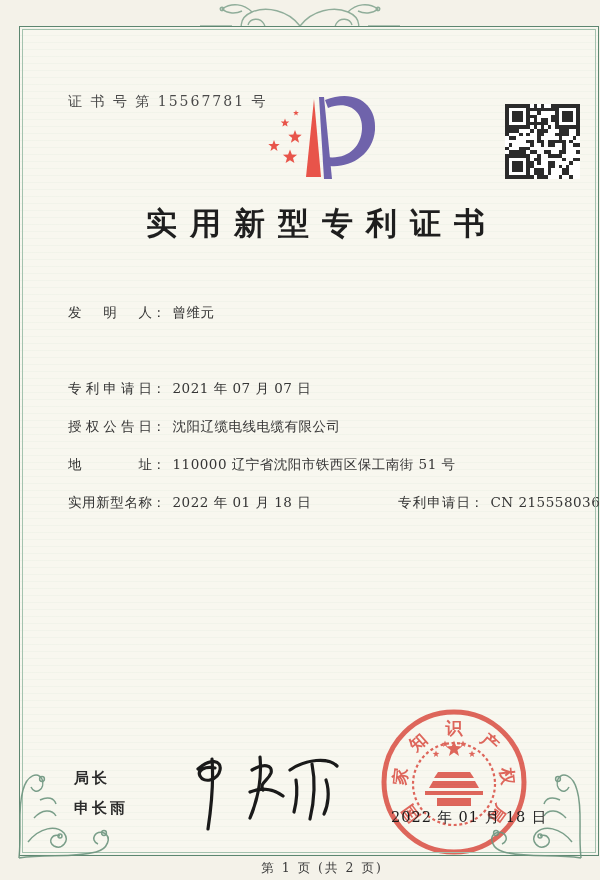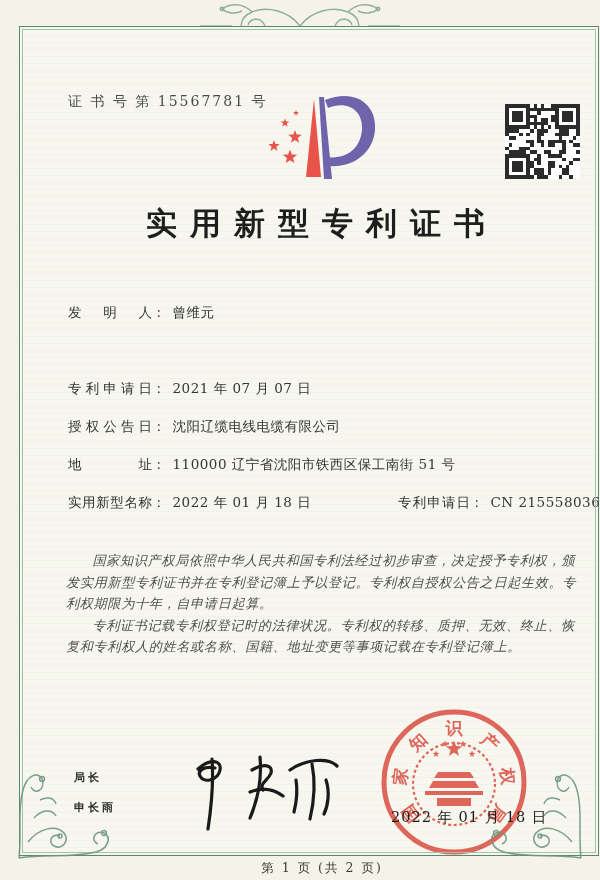--- a/index.html
+++ b/index.html
@@ -38,21 +38,21 @@
   .frow2 .flabel{width:72px;}
   .bodytext{
     position:absolute;left:46px;top:523px;width:512px;
     font-size:13.2px;line-height:21.5px;color:#4f4f4f;font-style:italic;
     letter-spacing:.6px;
   }
   .bodytext p{margin:0;text-indent:2em;}
   .officer{
     position:absolute;left:54px;top:736px;
     font-family:"DejaVu Sans","Liberation Sans",sans-serif;
-    font-size:11px;font-weight:bold;color:#2c2c2c;letter-spacing:3px;line-height:30px;
+    font-size:15px;font-weight:bold;color:#2c2c2c;letter-spacing:3px;line-height:30px;
   }
   .signature{position:absolute;left:150px;top:712px;width:190px;height:105px;}
   .seal{position:absolute;left:351px;top:669px;width:166px;height:172px;mix-blend-mode:multiply;}
   .seal-date{
     position:absolute;left:371px;top:781px;font-size:14.5px;color:#1b1b1b;
     letter-spacing:1px;z-index:5;font-weight:500;
   }
   .footer{
     position:absolute;left:19px;top:833px;width:566px;text-align:center;
     font-size:12.5px;letter-spacing:2px;color:#3a3a3a;
@@ -351,24 +351,20 @@
   <div class="frow" style="top:429px">
     <span class="flabel">地址</span><span class="fcolon">：</span><span class="fvalue">110000 辽宁省沈阳市铁西区保工南街 51 号</span>
   </div>
   <div class="frow" style="top:467px">
     <span class="flabel">实用新型名称</span><span class="fcolon">：</span><span class="fvalue">2022 年 01 月 18 日</span>
     <span class="frow2">
       <span class="flabel">专利申请日</span><span class="fcolon">：</span><span class="fvalue">CN 215558036 U</span>
     </span>
   </div>
 
-  <div class="bodytext">
-    <p>国家知识产权局依照中华人民共和国专利法经过初步审查，决定授予专利权，颁发实用新型专利证书并在专利登记簿上予以登记。专利权自授权公告之日起生效。专利权期限为十年，自申请日起算。</p>
-    <p>专利证书记载专利权登记时的法律状况。专利权的转移、质押、无效、终止、恢复和专利权人的姓名或名称、国籍、地址变更等事项记载在专利登记簿上。</p>
-  </div>
 
   <div class="officer">
     <div>局长</div>
     <div>申长雨</div>
   </div>
 
   <svg class="signature" viewBox="0 0 190 105">
     <g fill="none" stroke="#1a1a1a" stroke-width="3.2" stroke-linecap="round" stroke-linejoin="round">
       <path d="M28,30 C40,19 52,21 50,31 C48,41 34,45 30,37 C27,31 35,27 45,29"></path>
       <path d="M42,20 C44,46 41,70 38,90"></path>

